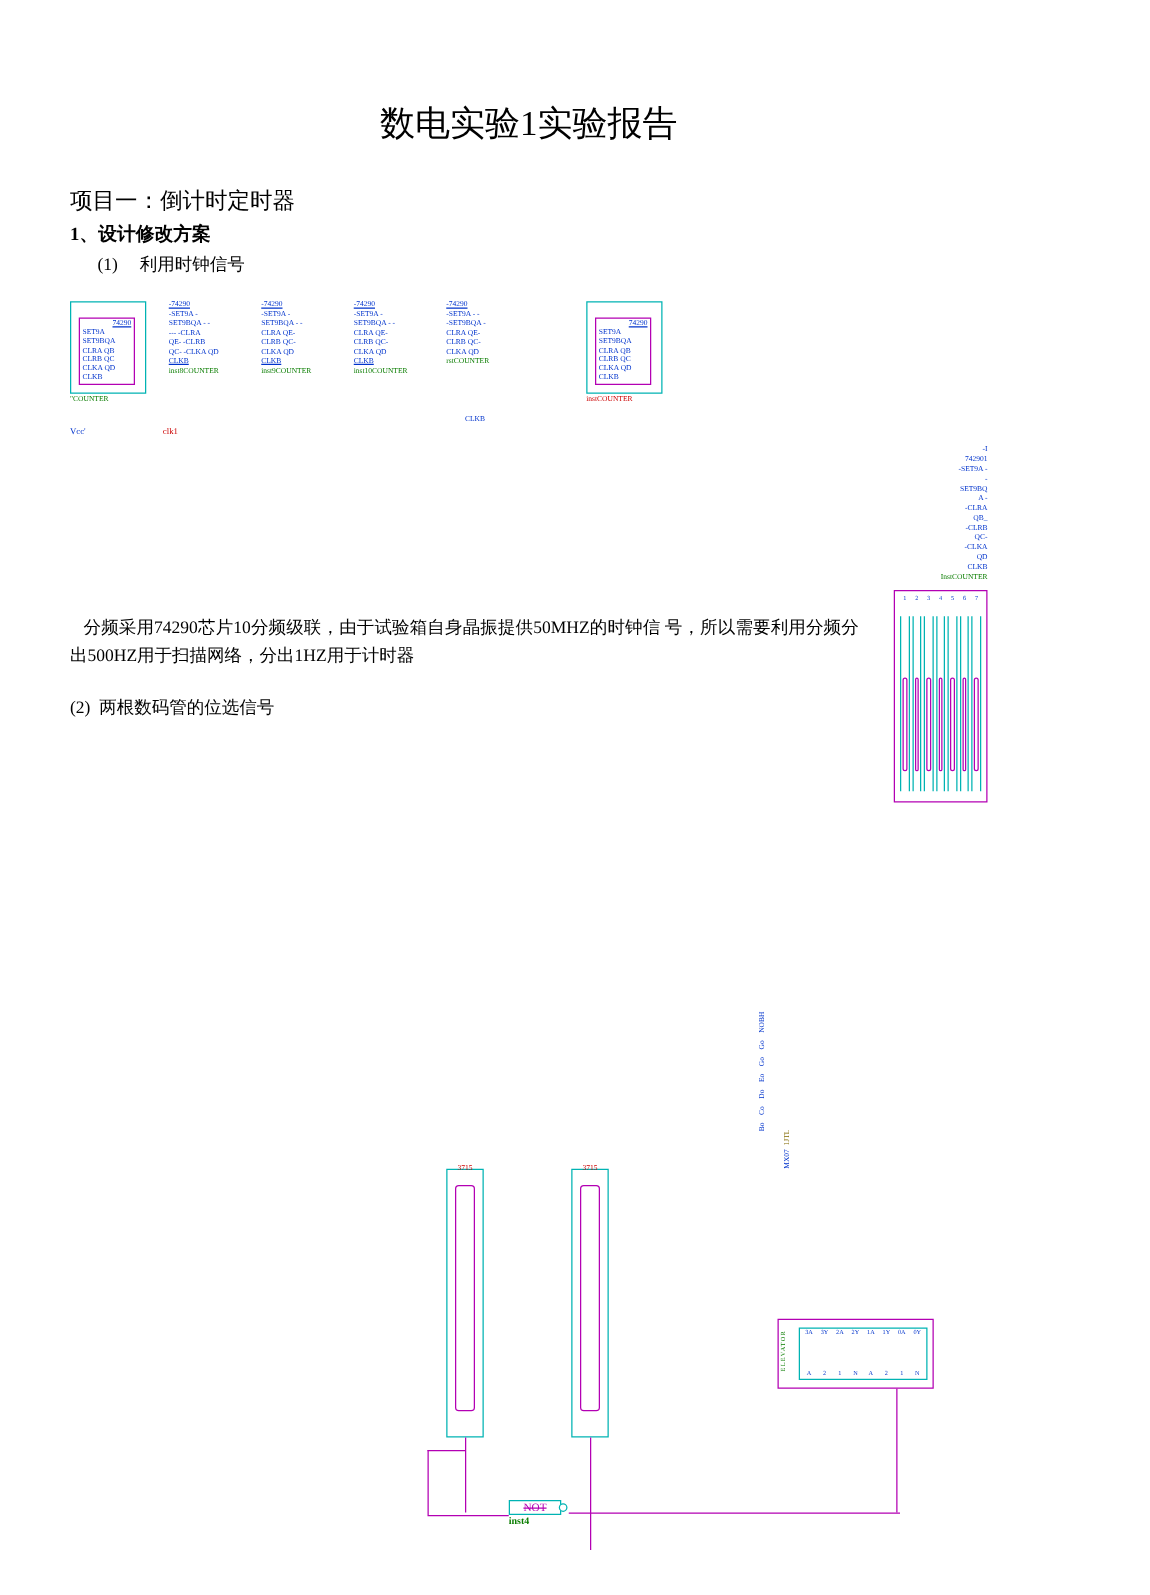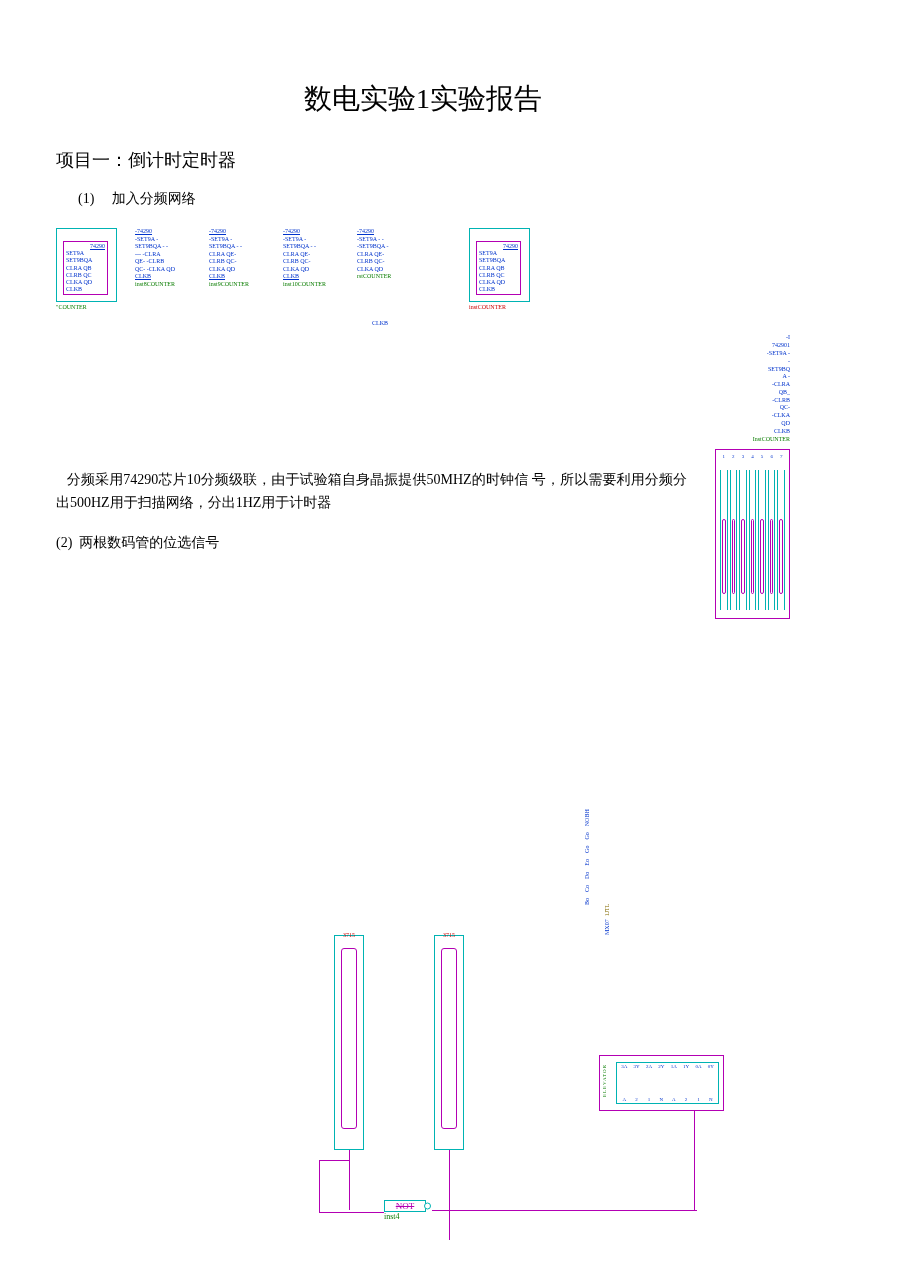--- a/index.html
+++ b/index.html
@@ -15,21 +15,21 @@
     padding: 80px 130px 0 56px;
   }
   .title {
     font-size: 28px;
     text-align: center;
     margin-bottom: 30px;
     font-family: "SimSun", serif;
   }
   .project-title {
     font-size: 18px;
-    margin-bottom: 18px;
+    margin-bottom: 6px;
   }
   .section-num {
     font-size: 15px;
     font-weight: bold;
   }
   .section-head {
     font-size: 15px;
     font-weight: bold;
     margin-bottom: 6px;
   }
@@ -133,21 +133,21 @@
   }
   .right-strip .nums {
     position: absolute; top: 4px; left: 4px; right: 4px;
     display: flex; gap: 2px; font-size: 5px; color: #0033cc;
   }
   .right-strip .nums span { flex:1; text-align: center;}
 
   
   .bottom-area {
     position: absolute;
-    left: 254px;
+    left: 277px;
     top: 900px;
     width: 520px;
     height: 340px;
   }
   .tall-block {
     position: absolute;
     width: 30px;
     height: 215px;
     border: 1px solid #00b3b3;
     background: #fff;
@@ -178,21 +178,21 @@
     font-size: 9px; color: #b300b3; text-align: center;
     text-decoration: line-through;
     padding: 0 2px;
     position: relative;
   }
   .not-gate .sym::after{
     content:""; position:absolute; right:-6px; top:50%;
     width:5px; height:5px; border:1px solid #00b3b3; border-radius:50%;
     transform: translateY(-50%); background:#fff;
   }
-  .not-gate .lbl { font-size: 8px; color: #0a7d00; }
+  .not-gate .lbl { font-size: 8px; color: #0a7d00; font-weight: bold; }
 
   .right-chip {
     position: absolute;
     left: 345px; top: 155px;
     width: 125px; height: 56px;
     border: 1px solid #b300b3;
     background: #fff;
   }
   .right-chip-inner {
     position: absolute; left: 16px; right: 4px; top: 6px; bottom: 6px;
@@ -235,23 +235,26 @@
     margin-top: 10px;
   }
 </style>
 </head>
 <body>
 
 <div class="page">
   <div class="title">数电实验1实验报告</div>
   <div class="project-title">项目一：倒计时定时器</div>
 
+  <div class="section-head">
+    <span class="section-num">1、</span><span>设计修改方案</span>
+  </div>
   <div class="sub-item">
     <span>(1)</span>
-    &nbsp;&nbsp;&nbsp;&nbsp;<span>加入分频网络</span>
+    &nbsp;&nbsp;&nbsp;&nbsp;<span>利用时钟信号</span>
   </div>
 
   <div class="schem-row">
 
     <div>
       <div class="chip-box-outer">
         <div class="chip-box">
           <div style="text-align:right;text-decoration:underline">74290</div>
           <div>SET9A</div>
           <div>SET9BQA</div>
@@ -317,20 +320,24 @@
           <div>CLKA QD</div>
           <div>CLKB</div>
         </div>
       </div>
       <div class="chip-title-under" style="color:#c00">instCOUNTER</div>
     </div>
   </div>
 
   <div class="clkb-lone">CLKB</div>
 
+  <div class="vcc-row">
+    <span>Vcc'</span>
+    <span class="vcc-clk">clk1</span>
+  </div>
 
   <div class="col2">
     <div class="txtcol">
       <div style="height:135px"></div>
       <div class="body-text">
         &nbsp;&nbsp;&nbsp;<span>分频采用74290芯片10分频级联，由于试验箱自身晶振提供50MHZ的时钟信   号，所以需要利用分频分出500HZ用于扫描网络，分出1HZ用于计时器</span>
       </div>
       <div class="sub-item2">
         <span>(2)</span>&nbsp;&nbsp;<span>两根数码管的位选信号</span>
       </div>

